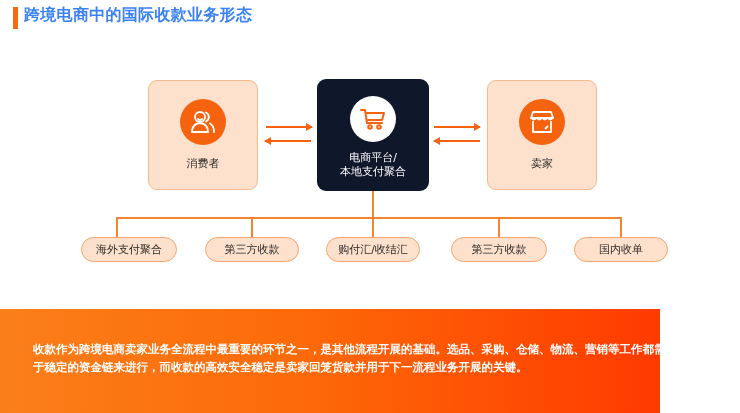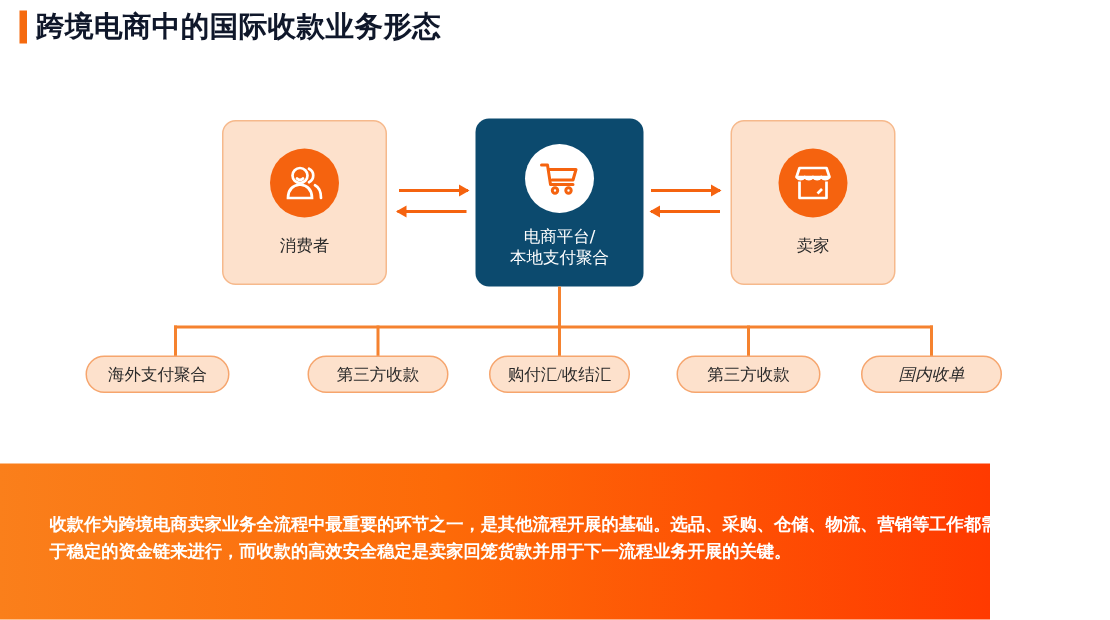--- a/index.html
+++ b/index.html
@@ -4,29 +4,29 @@
 <style>
   * { margin: 0; padding: 0; box-sizing: border-box; }
   body {
     width: 740px; height: 413px; overflow: hidden; background: #ffffff;
     font-family: "DejaVu Sans", "Liberation Sans", sans-serif; position: relative;
   }
   .title-bar {
     position: absolute; left: 13px; top: 7px; width: 5px; height: 22px; background: #f56a0f;
   }
   .title {
-    position: absolute; left: 24px; top: 5px; font-size: 19px; font-weight: bold; color: #0f172a;
+    position: absolute; left: 24px; top: 5px; font-size: 16px; font-weight: bold; color: #3b82f6;
     letter-spacing: 0.3px;
   }
   .box {
     position: absolute; top: 80px; width: 110px; height: 110px; border-radius: 9px;
     background: #fde1cc; border: 1px solid #f6b98c;
     display: flex; flex-direction: column; align-items: center;
   }
-  .box.center { background: #0c4a6e; border: none; width: 112px; height: 112px; top: 79px; }
+  .box.center { background: #0f172a; border: none; width: 112px; height: 112px; top: 79px; }
   .icon-circle {
     width: 46px; height: 46px; border-radius: 50%; background: #f5630f;
     margin-top: 18px; display: flex; align-items: center; justify-content: center;
   }
   .box.center .icon-circle { background: #ffffff; margin-top: 17px; }
   .box-label { margin-top: 11px; font-size: 11px; font-weight: normal; color: #2a2a2a; text-align: center; }
   .box.center .box-label { color: #ffffff; margin-top: 9px; line-height: 14px; font-weight: normal; }
   .arrow { position: absolute; height: 2px; background: #f5630f; }
   .arrow.right::after {
     content: ""; position: absolute; right: -1px; top: -3px;
@@ -103,21 +103,21 @@
 <div class="arrow left" style="left:434px; top:140px; width:46px;"></div>
 
 <div class="line" style="left:372px; top:191px; width:2px; height:27px;"></div>
 <div class="line" style="left:116px; top:217px; width:506px; height:2px;"></div>
 <div class="line" style="left:116px; top:217px; width:2px; height:21px;"></div>
 <div class="line" style="left:251px; top:217px; width:2px; height:21px;"></div>
 <div class="line" style="left:372px; top:217px; width:2px; height:21px;"></div>
 <div class="line" style="left:498px; top:217px; width:2px; height:21px;"></div>
 <div class="line" style="left:620px; top:217px; width:2px; height:21px;"></div>
 
-<div class="pill" style="left:57px; width:96px;">海外支付聚合</div>
+<div class="pill" style="left:81px; width:96px;">海外支付聚合</div>
 <div class="pill" style="left:205px; width:94px;">第三方收款</div>
-<div class="pill" style="left:326px; width:94px;font-family:Liberation Serif, serif;">购付汇/收结汇</div>
+<div class="pill" style="left:326px; width:94px;">购付汇/收结汇</div>
 <div class="pill" style="left:451px; width:96px;">第三方收款</div>
-<div class="pill" style="left:574px; width:94px;font-style:italic;">国内收单</div>
+<div class="pill" style="left:574px; width:94px;">国内收单</div>
 
 <div class="footer">
   <div class="footer-text">收款作为跨境电商卖家业务全流程中最重要的环节之一，是其他流程开展的基础。选品、采购、仓储、物流、营销等工作都需要依托于稳定的资金链来进行，而收款的高效安全稳定是卖家回笼货款并用于下一流程业务开展的关键。</div>
 </div>
 
 </body></html>

